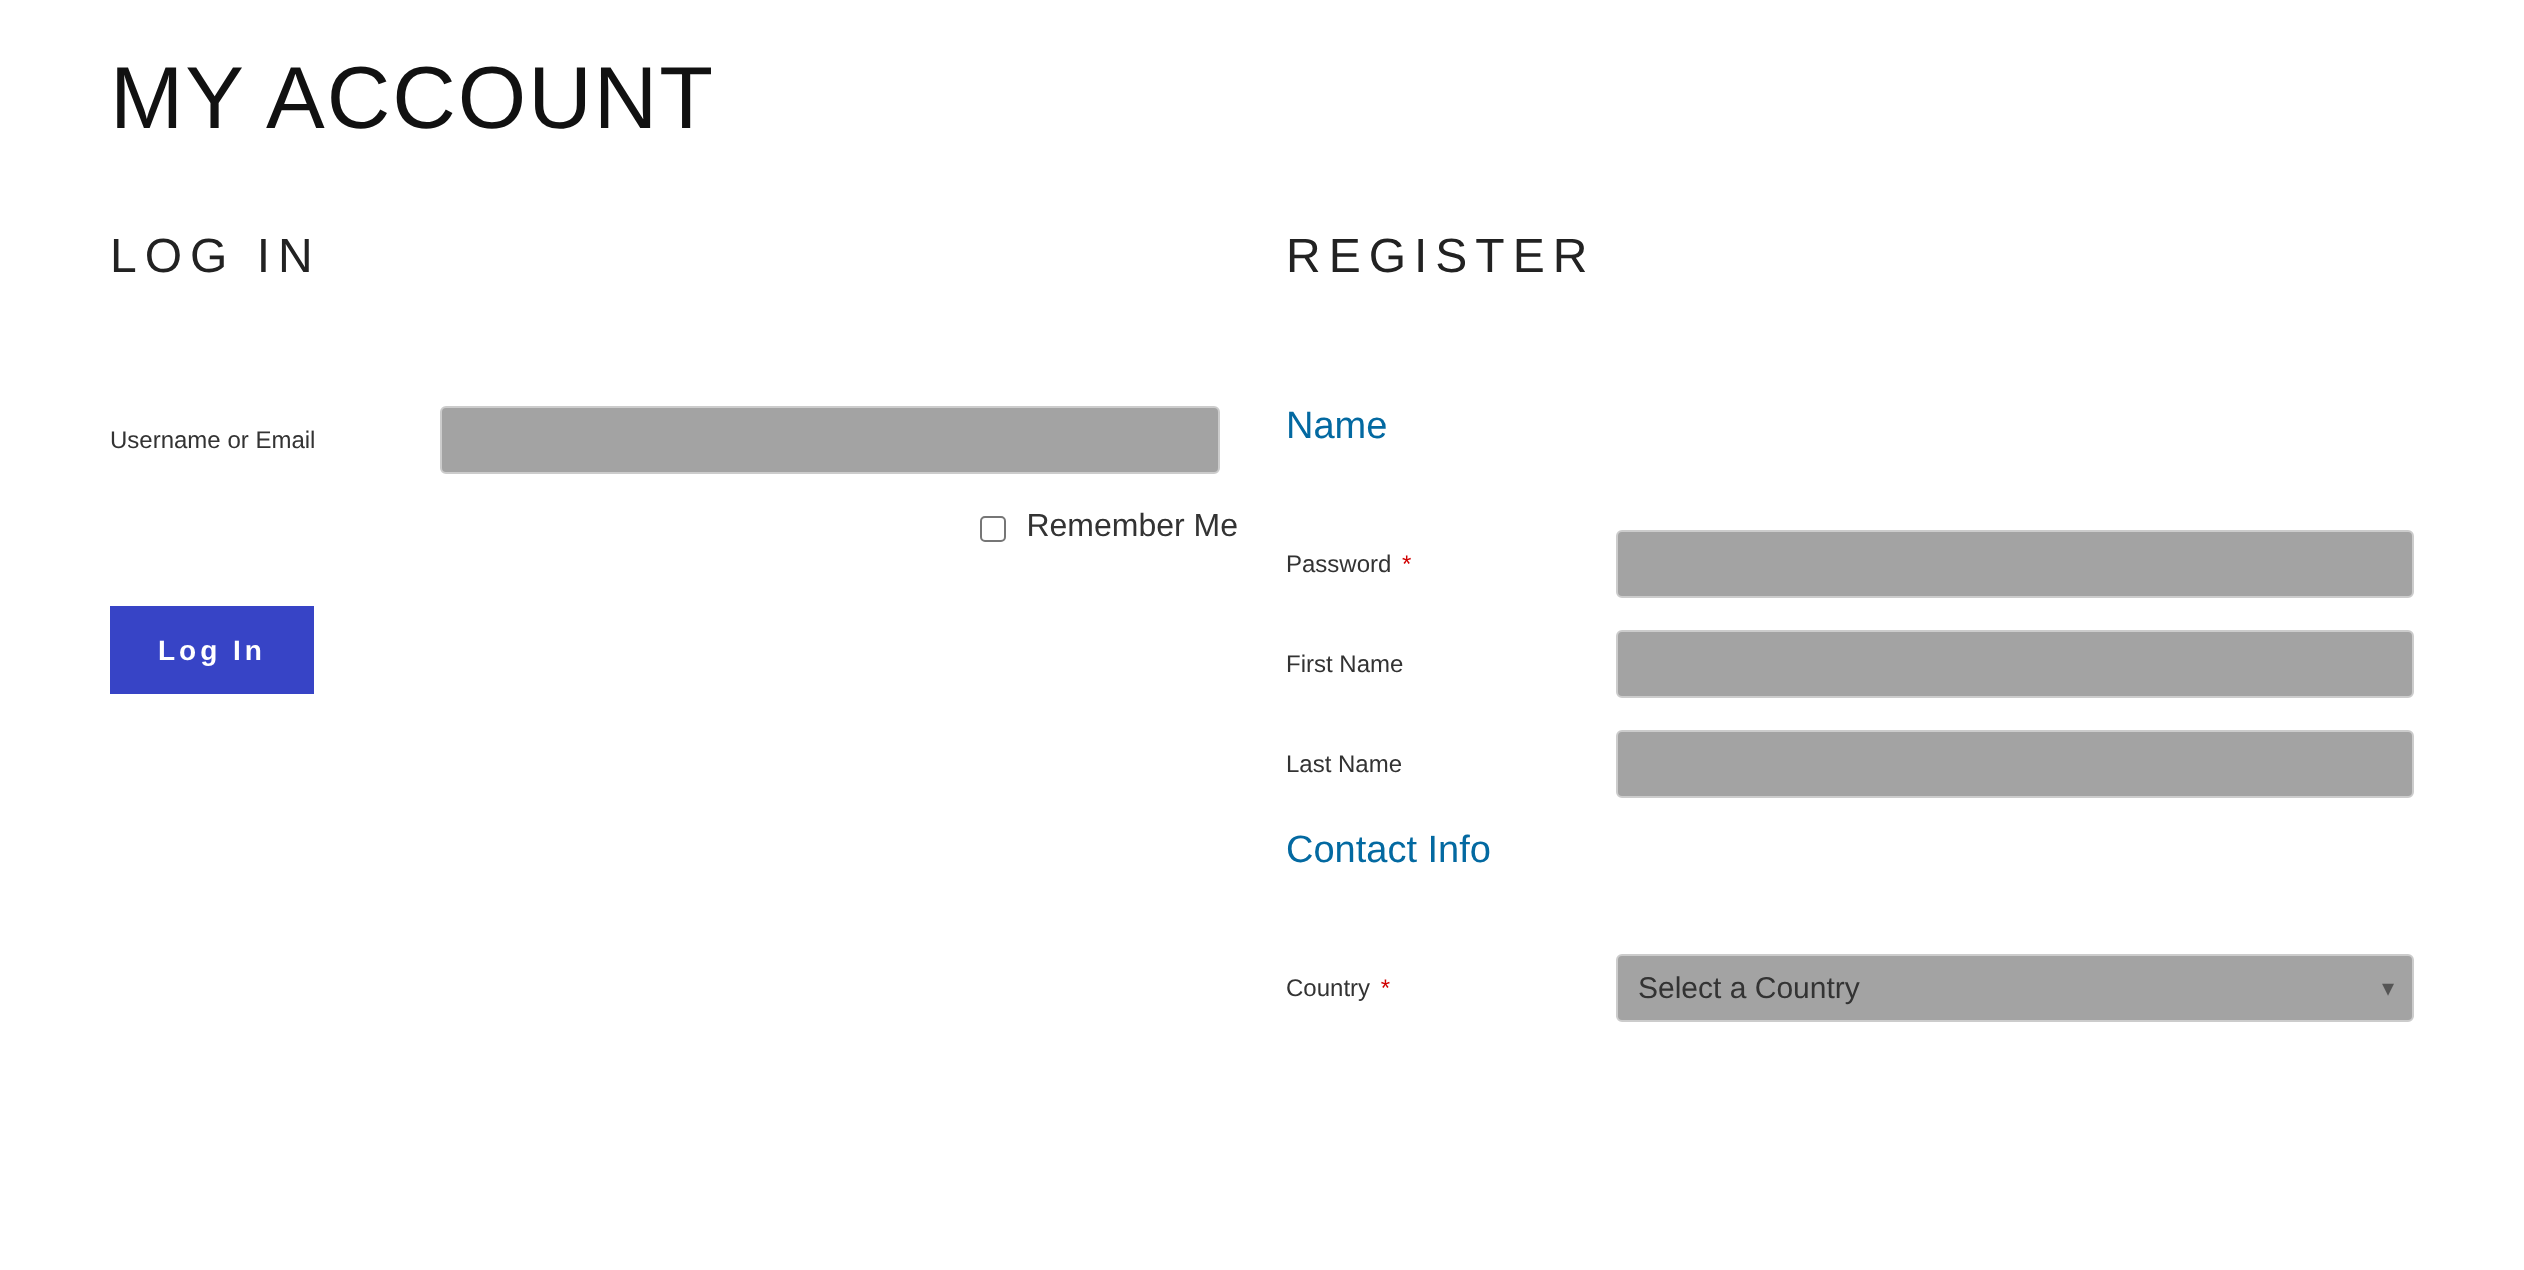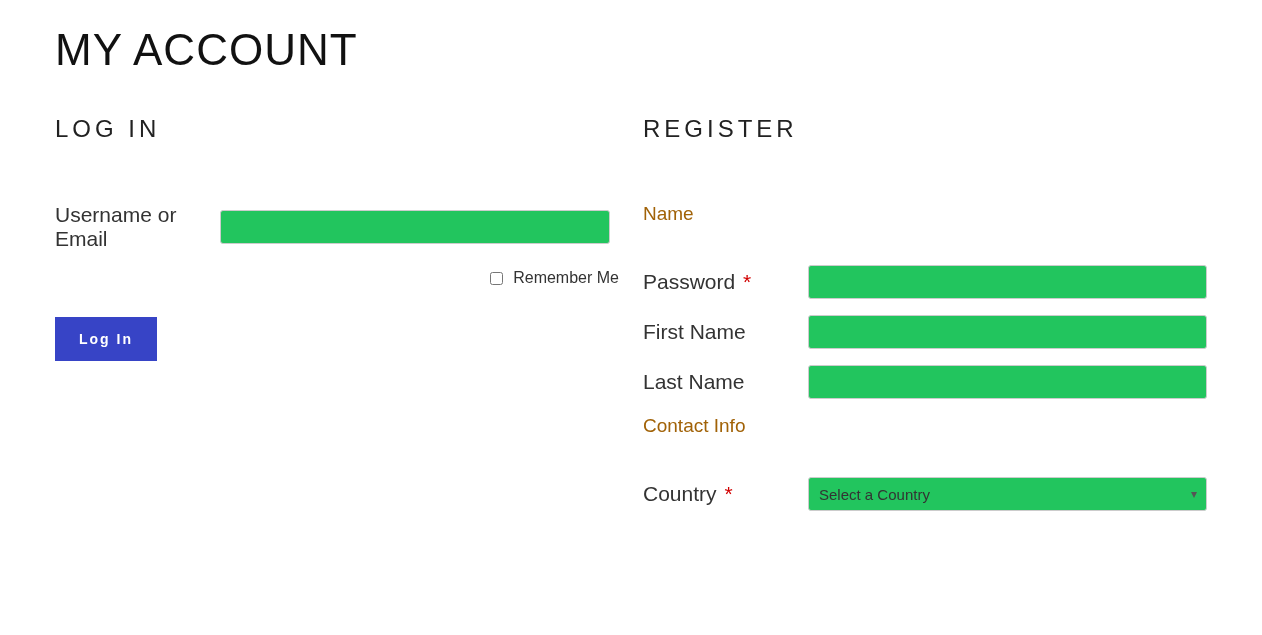--- a/index.html
+++ b/index.html
@@ -35,43 +35,43 @@
       font-size: 24px;
       letter-spacing: 4px;
       font-weight: 400;
       color: #222;
       margin-bottom: 60px;
     }
     .subsection-title {
       font-family: Arial, sans-serif;
       font-size: 19px;
       font-weight: 400;
-      color: #a16207;
+      color: #0369a1;
       margin-bottom: 40px;
       margin-top: 10px;
     }
     .form-row {
       display: flex;
       align-items: center;
       margin-bottom: 16px;
     }
     .form-label {
       width: 165px;
-      font-size: 21px;
+      font-size: 12px;
       color: #333;
       flex-shrink: 0;
     }
     .form-input, .form-select {
       flex: 1;
       height: 34px;
       border: 1px solid #ccc;
       border-radius: 3px;
       padding: 4px 10px;
       font-size: 15px;
-      background: #22c55e;
+      background: #a3a3a3;
       color: #333;
     }
     .form-select {
       appearance: none;
       -webkit-appearance: none;
       background-image: none;
       position: relative;
     }
     .select-wrapper {
       position: relative;

